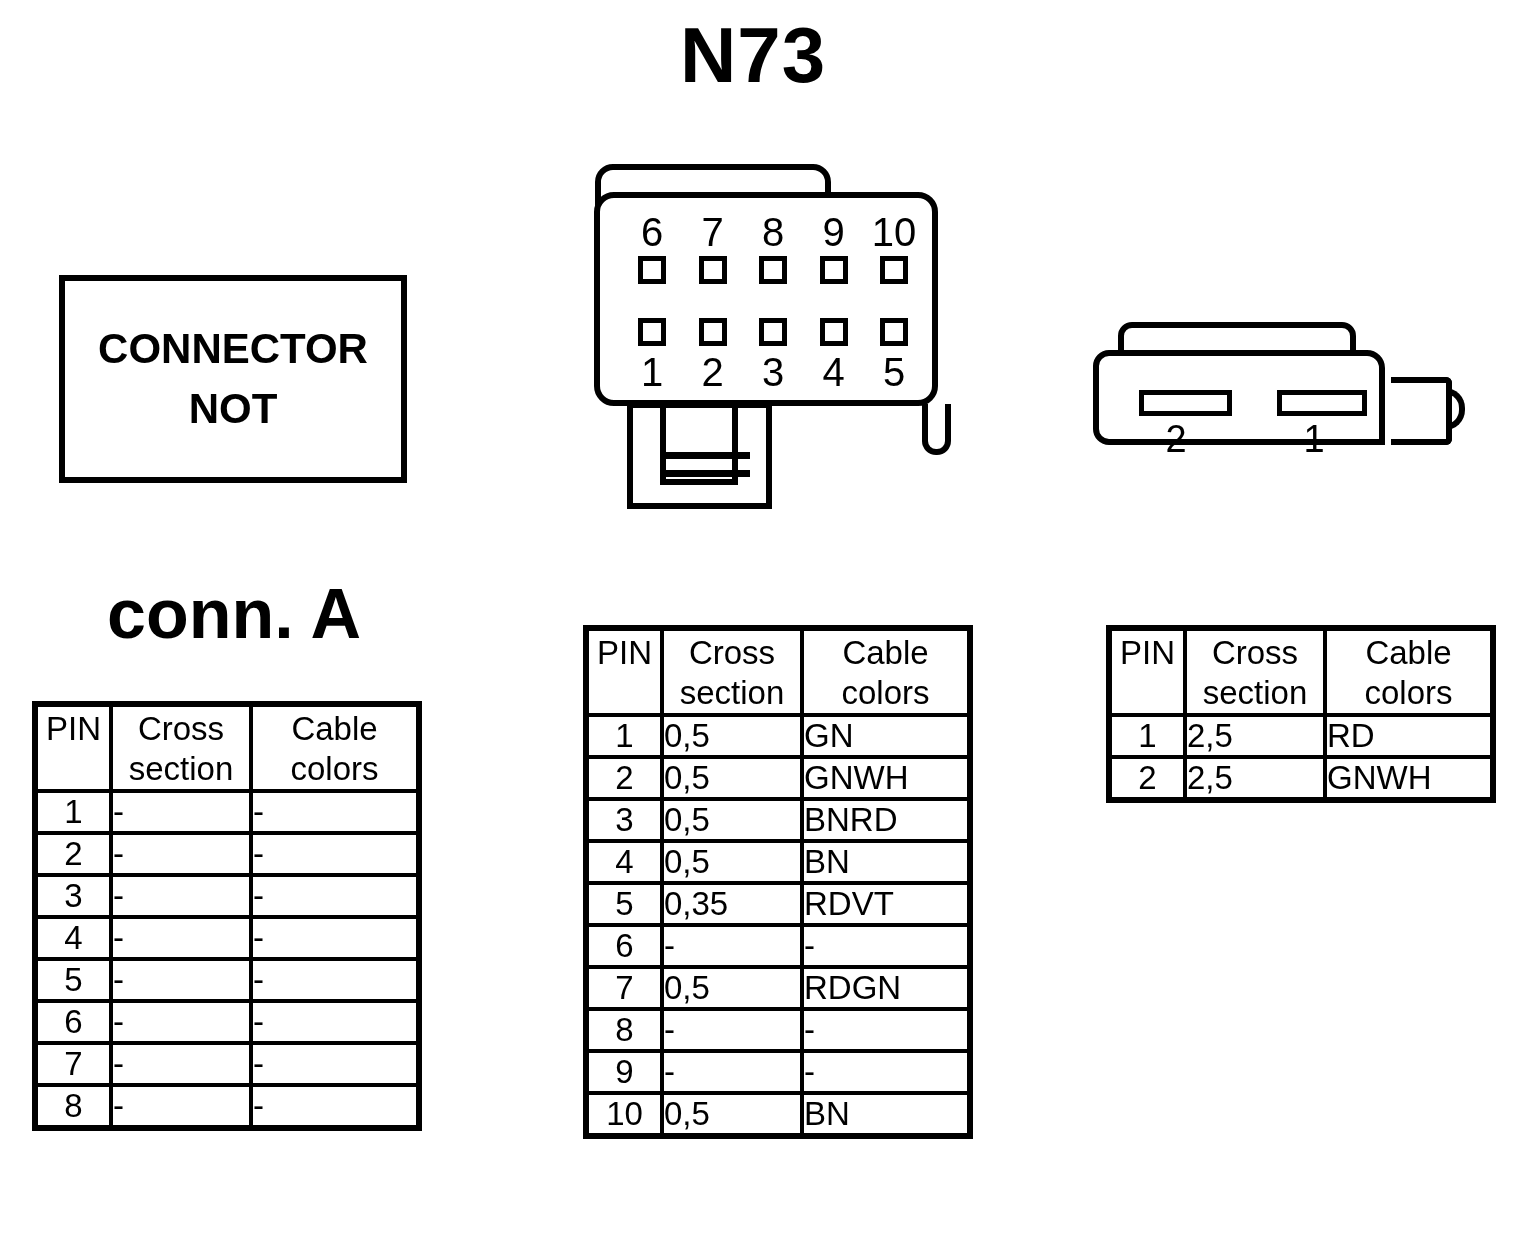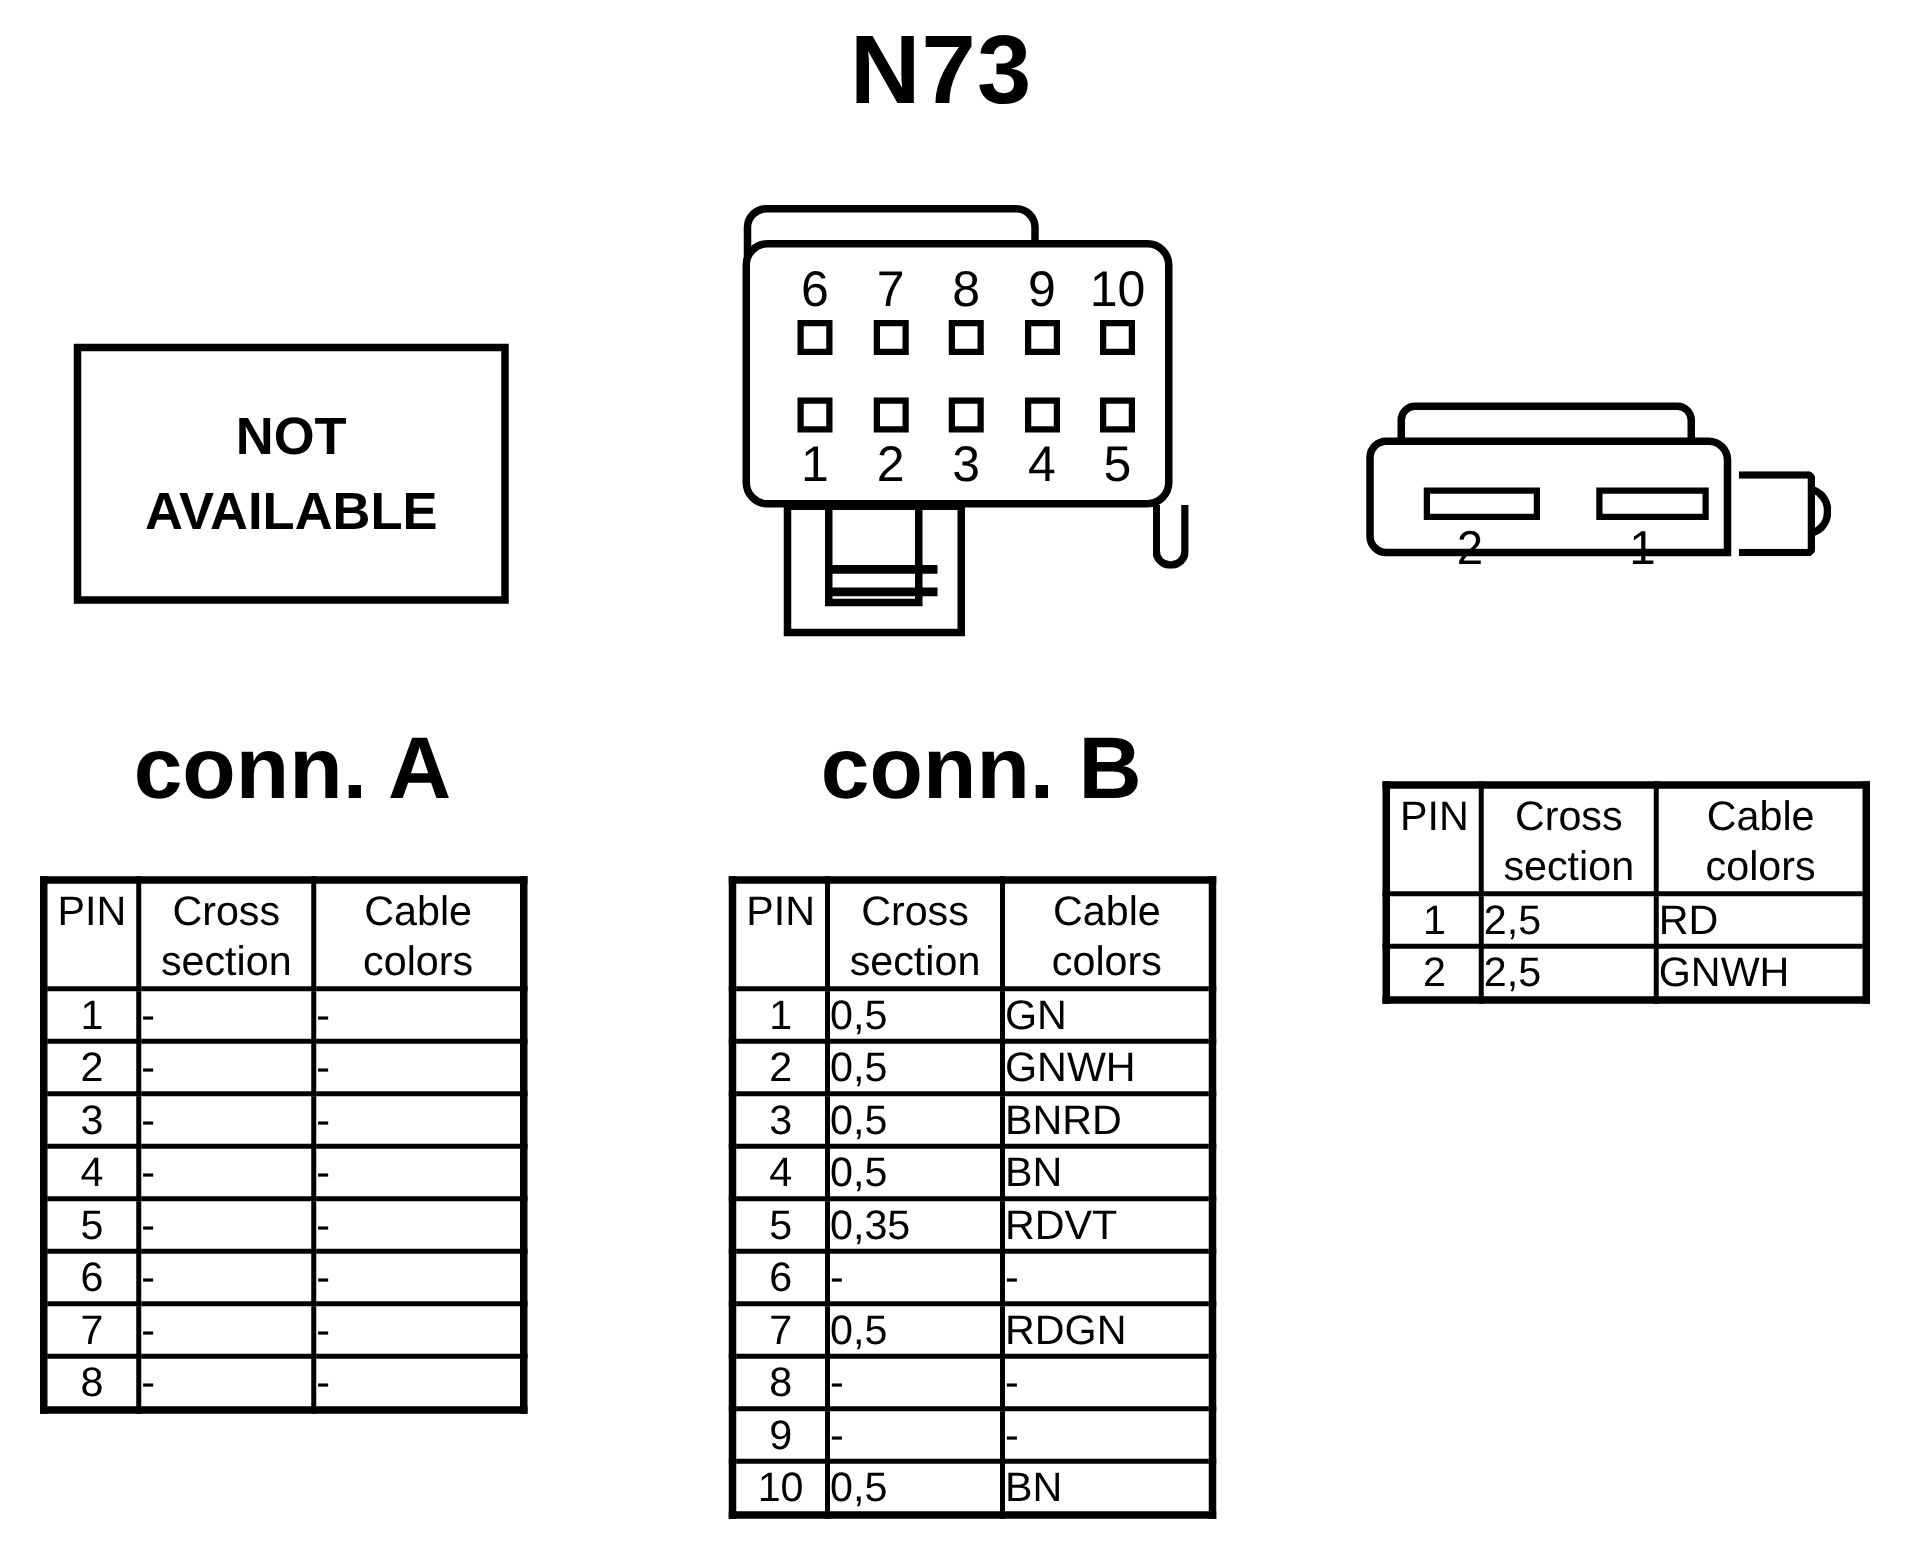--- a/index.html
+++ b/index.html
@@ -75,22 +75,22 @@
   td.val-cell{text-align:left;padding-left:14px;}
 </style>
 </head>
 <body>
 
 <div id="canvas">
 
   <div id="main-title" class="abs">N73</div>
 
   <div id="na-box" class="abs">
+    <div>CONNECTOR</div>
     <div>NOT</div>
-    <div>AVAILABLE</div>
   </div>
 
   <div id="conn-b-draw" class="abs">
     <div id="cb-backtab" class="abs"></div>
     <div id="cb-body" class="abs"></div>
     <div id="cb-smalltab" class="abs"></div>
     <div id="cb-latch-outer" class="abs"></div>
     <div id="cb-latch-inner" class="abs"></div>
     <div id="cb-line1" class="abs cb-latch-line"></div>
     <div id="cb-line2" class="abs cb-latch-line"></div>
@@ -195,21 +195,20 @@
           <tr>
             <td class="pin-cell">8</td>
             <td class="val-cell">-</td>
             <td class="val-cell">-</td>
           </tr>
         </tbody>
     </table>
   </div>
 
   <div id="section-b" class="section">
-    <div class="section-title">conn. B</div>
     <table class="pin-table">
       <colgroup>
           <col class="c1">
           <col class="c2">
           <col class="c3">
         </colgroup>
       <thead>
           <tr>
             <th>PIN</th>
             <th>Cross

